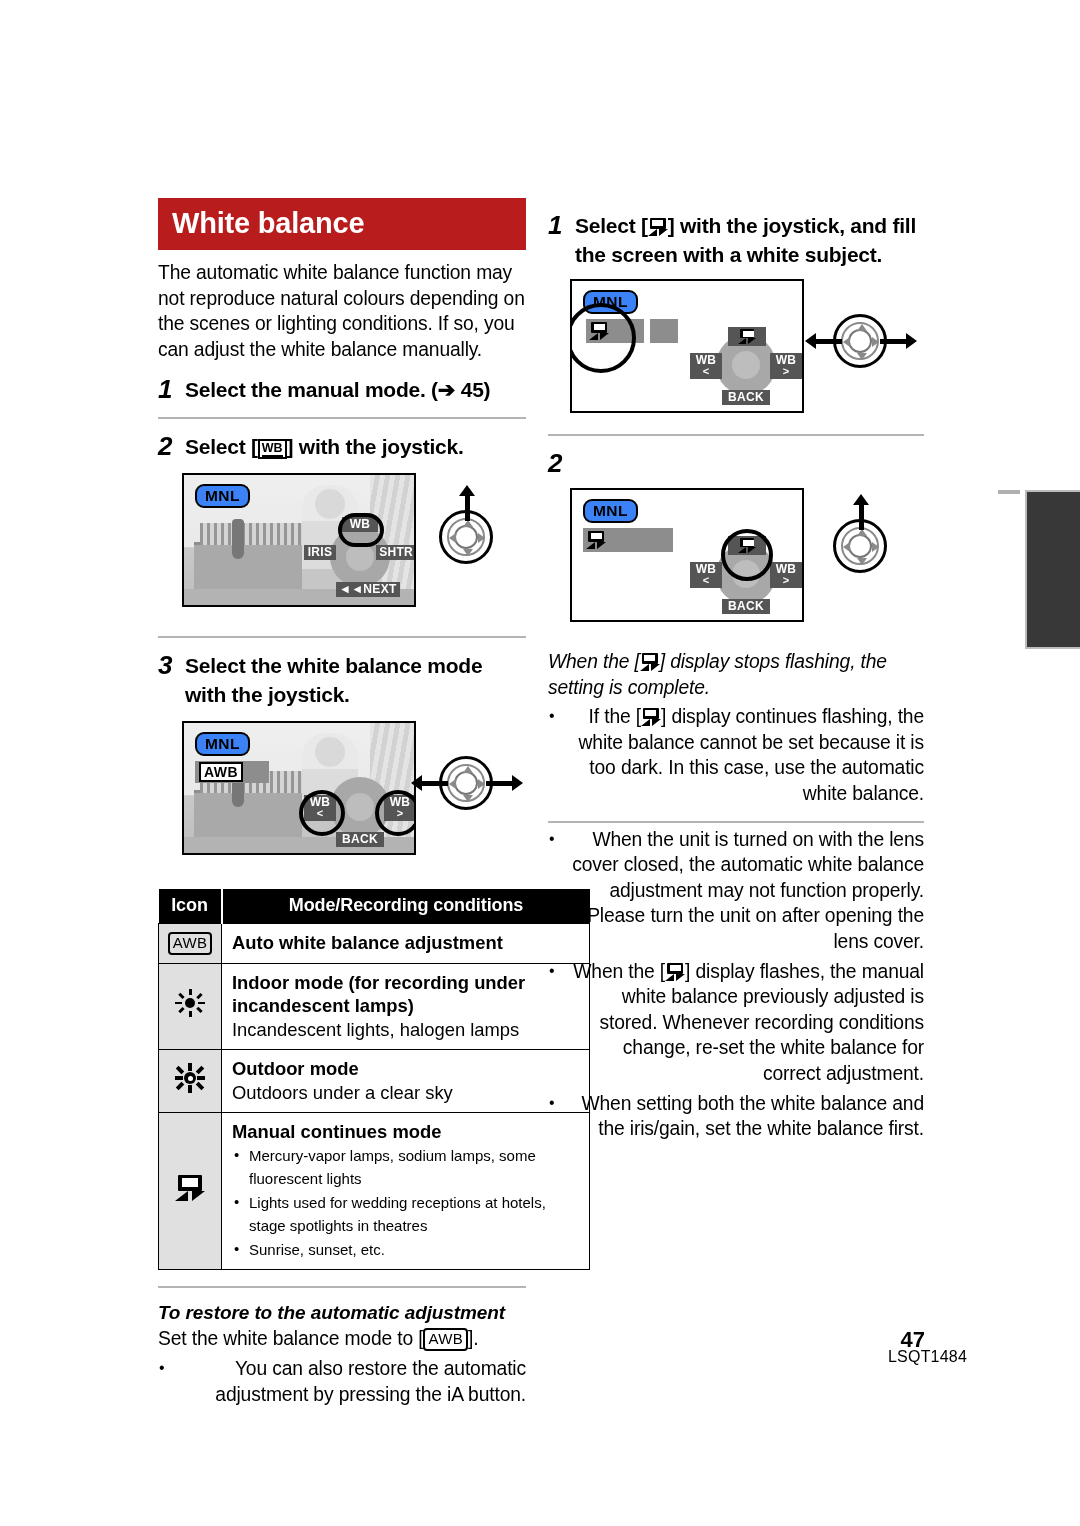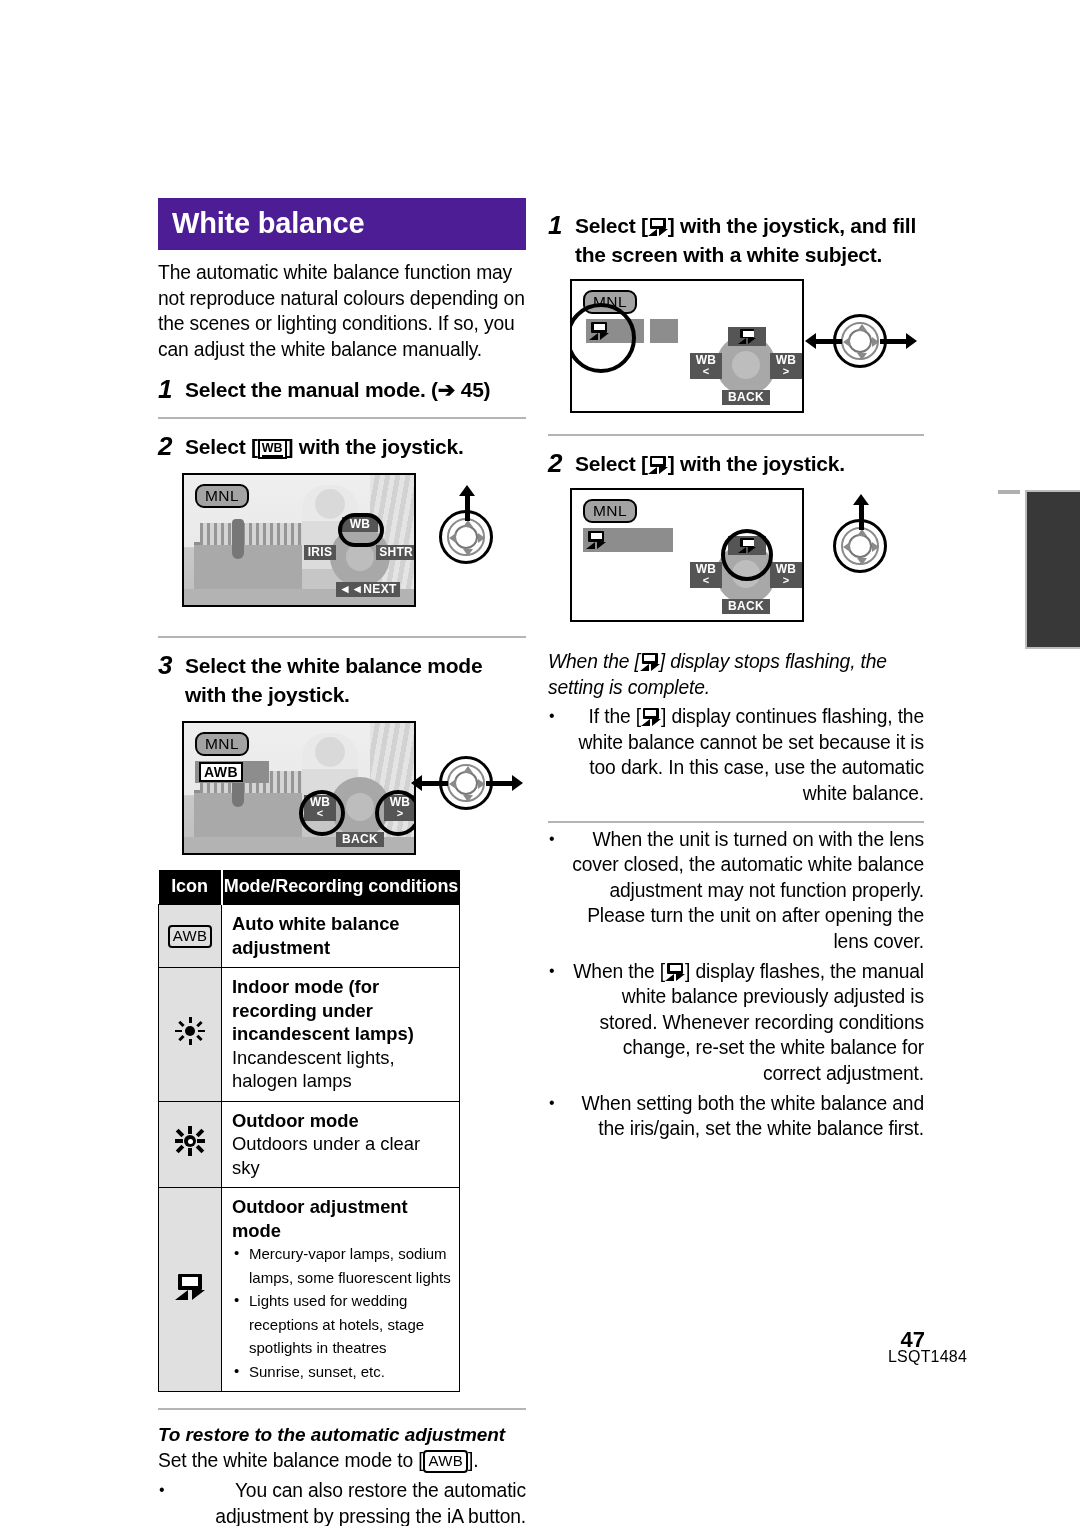--- a/index.html
+++ b/index.html
@@ -29,21 +29,21 @@
   }
   .col-right {
     position: absolute;
     left: 548px;
     top: 198px;
     width: 376px;
   }
 
   
   .section-title {
-    background: #4c1d95;
+    background: #b91c1c;
     color: #ffffff;
     font-size: 29px;
     font-weight: bold;
     padding: 9px 0 10px 14px;
     letter-spacing: -0.2px;
   }
   .subsection-title {
     background: #e2e2e2;
     color: #000000;
     font-size: 20.5px;
@@ -203,26 +203,26 @@
   }
   .scene-floor {
     position: absolute; left: 0; right: 0; bottom: 0; height: 16px;
     background: #b3b3b3;
   }
 
   
   .mnl {
     position: absolute;
     left: 11px; top: 9px;
-    background: #a3a3a3;
+    background: #3b82f6;
     border: 2.2px solid #000;
     border-radius: 9px;
     padding: 1px 8px 2px 8px;
     font-size: 15.5px;
-    font-weight: normal;
+    font-weight: bold;
     letter-spacing: 0.4px;
     line-height: 17px;
   }
   
   .awb-badge {
     position: absolute;
     left: 11px; top: 38px;
     background: #8d8d8d;
     padding: 2px 26px 2px 4px;
     line-height: 18px;
@@ -323,22 +323,22 @@
   .arw-up { left: 35px; top: -6px; width: 5px; height: 26px; }
   .arw-up::before { content:""; position:absolute; left:-6px; top:-10px; width:0;height:0;border-style:solid;border-width:0 8.5px 11px 8.5px;border-color:transparent transparent #000 transparent; }
   .arw-lf { left: -8px; top: 34px; width: 26px; height: 5px; }
   .arw-lf::before { content:""; position:absolute; left:-11px; top:-6px; width:0;height:0;border-style:solid;border-width:8.5px 11px 8.5px 0;border-color:transparent #000 transparent transparent; }
   .arw-rt { right: -8px; top: 34px; width: 26px; height: 5px; }
   .arw-rt::before { content:""; position:absolute; right:-11px; top:-6px; width:0;height:0;border-style:solid;border-width:8.5px 0 8.5px 11px;border-color:transparent transparent transparent #000; }
 
   
   table.modes {
     border-collapse: collapse;
-    width: 302px;
-    margin-top: 1px;
+    width: 432px;
+    margin-top: 20px;
     table-layout: fixed;
   }
   table.modes th {
     background: #000;
     color: #fff;
     font-size: 18px;
     font-weight: bold;
     padding: 6px 0 7px 0;
     letter-spacing: -0.1px;
   }
@@ -610,21 +610,21 @@
             <div class="md-sub">Outdoors under a clear sky</div>
           </td>
         </tr>
         <tr>
           <td class="c-icon">
             <span class="ic-mwb-big">
               <span class="scr"></span><span class="fl fl-l"></span><span class="fl fl-r"></span>
             </span>
           </td>
           <td class="c-desc">
-            <div class="md-title">Outdoor adjustment mode</div>
+            <div class="md-title">Manual continues mode</div>
             <ul class="md-list">
               <li>Mercury-vapor lamps, sodium lamps, some fluorescent lights</li>
               <li>Lights used for wedding receptions at hotels, stage spotlights in theatres</li>
               <li>Sunrise, sunset, etc.</li>
             </ul>
           </td>
         </tr>
       </tbody>
     </table>
 
@@ -684,21 +684,20 @@
           <div class="tri t-rt"></div>
         <div class="arw arw-lf"></div>
         <div class="arw arw-rt"></div>
       </div>
     </div>
 
     <div class="rule"></div>
 
     <div class="step">
       <div class="step-num">2</div>
-      <div class="step-text"><span>Select [</span><span class="ic-mwb"><span class="scr"></span><span class="fl fl-l"></span><span class="fl fl-r"></span></span><span>] with the joystick.</span></div>
     </div>
 
     <div style="position:relative;height:140px;margin-top:10px;">
       <div class="shot" style="position:absolute;left:22px;top:0;">
         <div class="mnl">MNL</div>
         <div class="grey-bar" style="width:87px;">
           <span class="ic-mwb">
             <span class="scr"></span>
               <span class="fl fl-l"></span>
               <span class="fl fl-r"></span>

